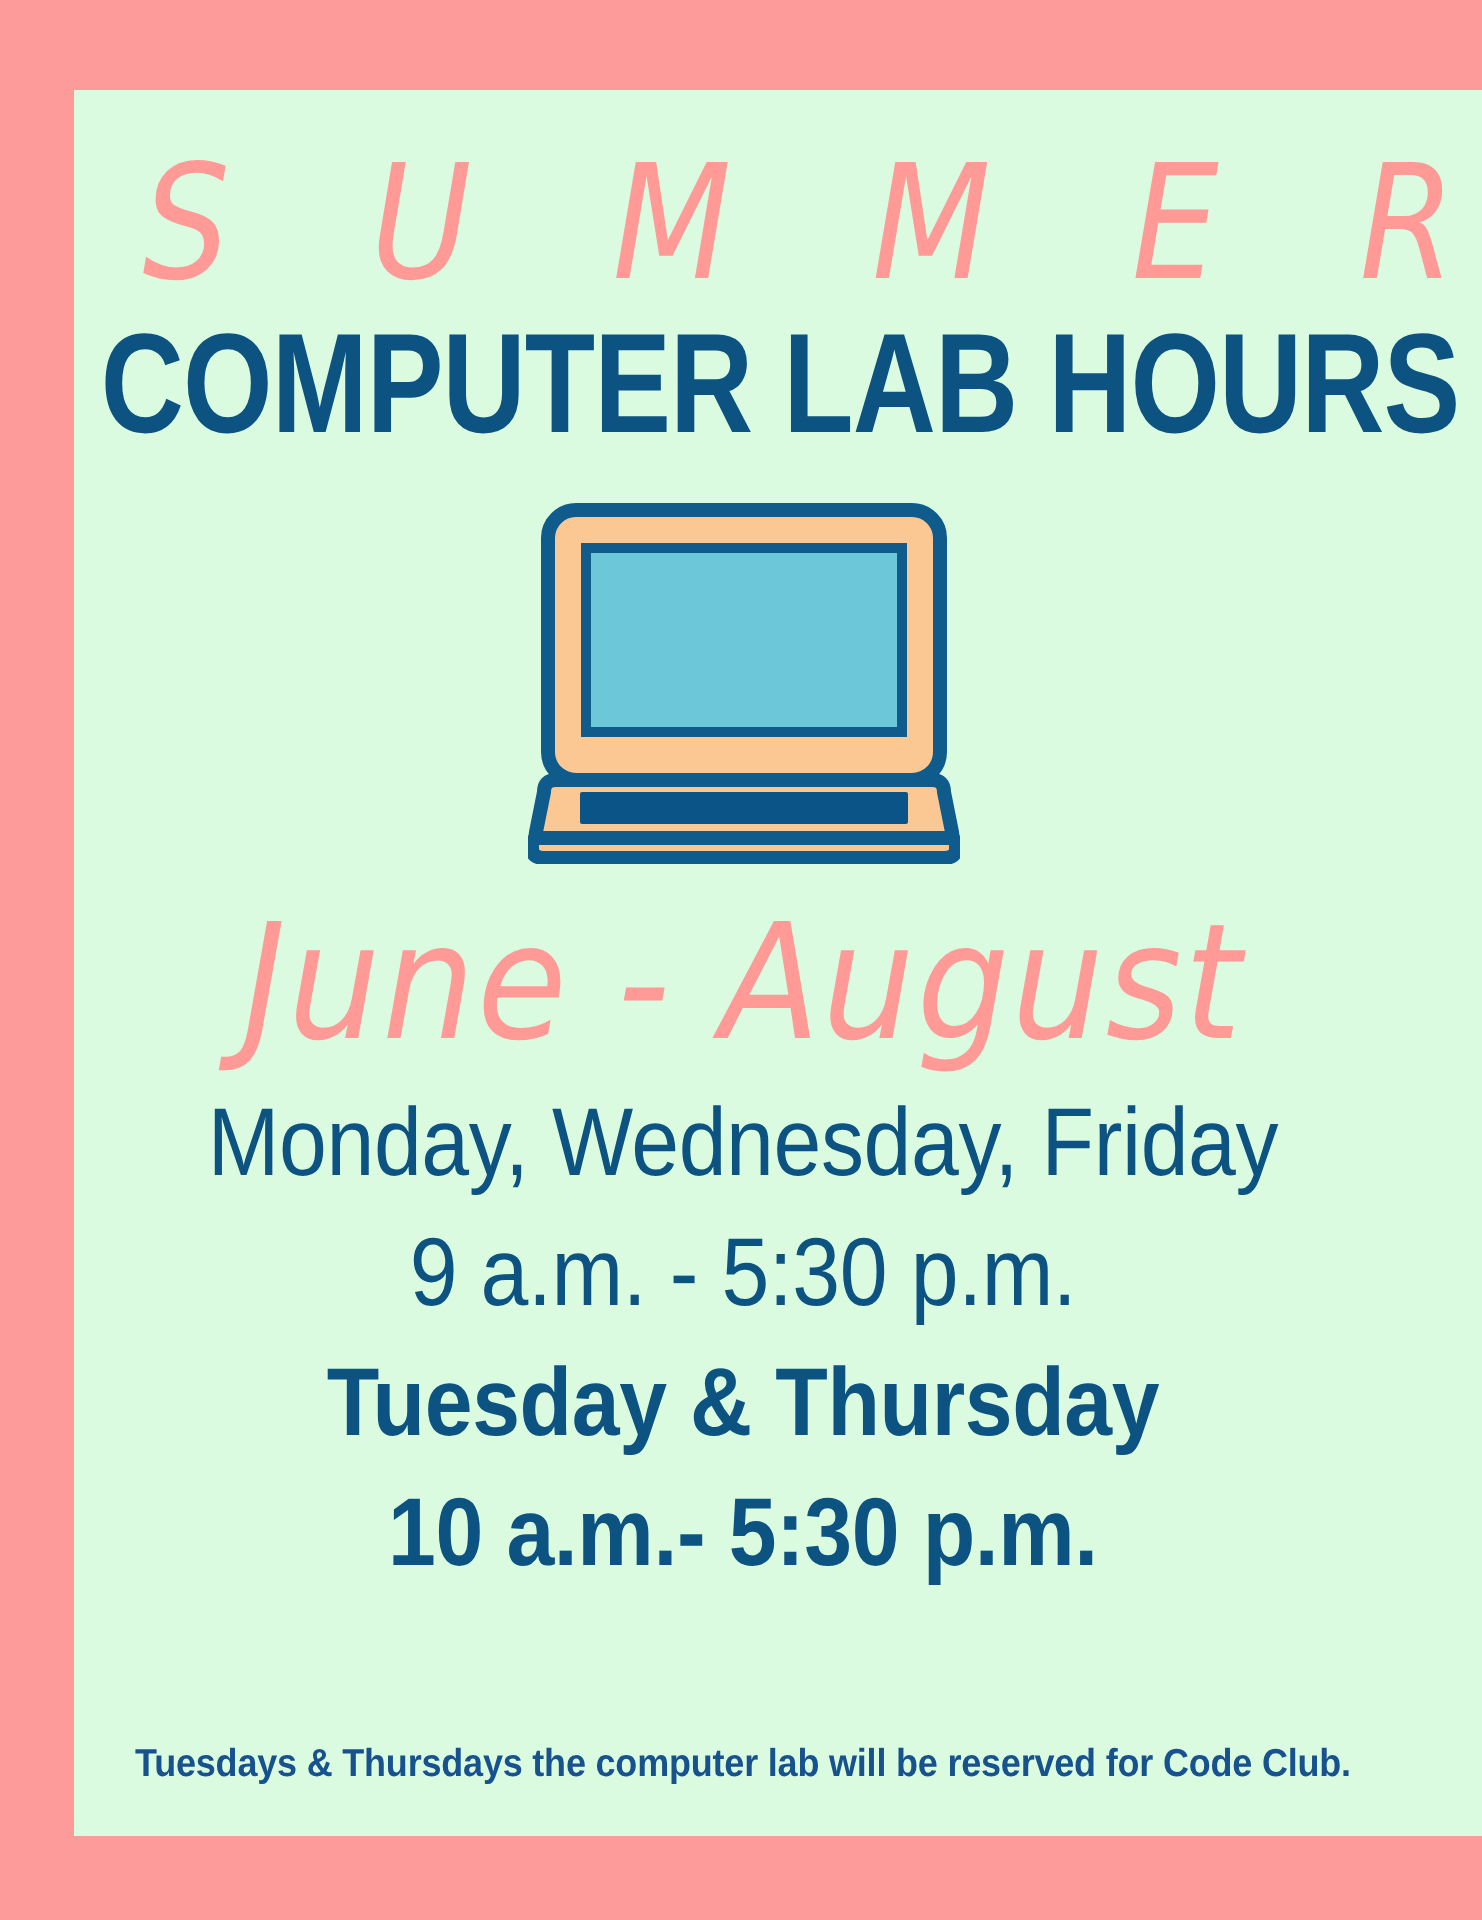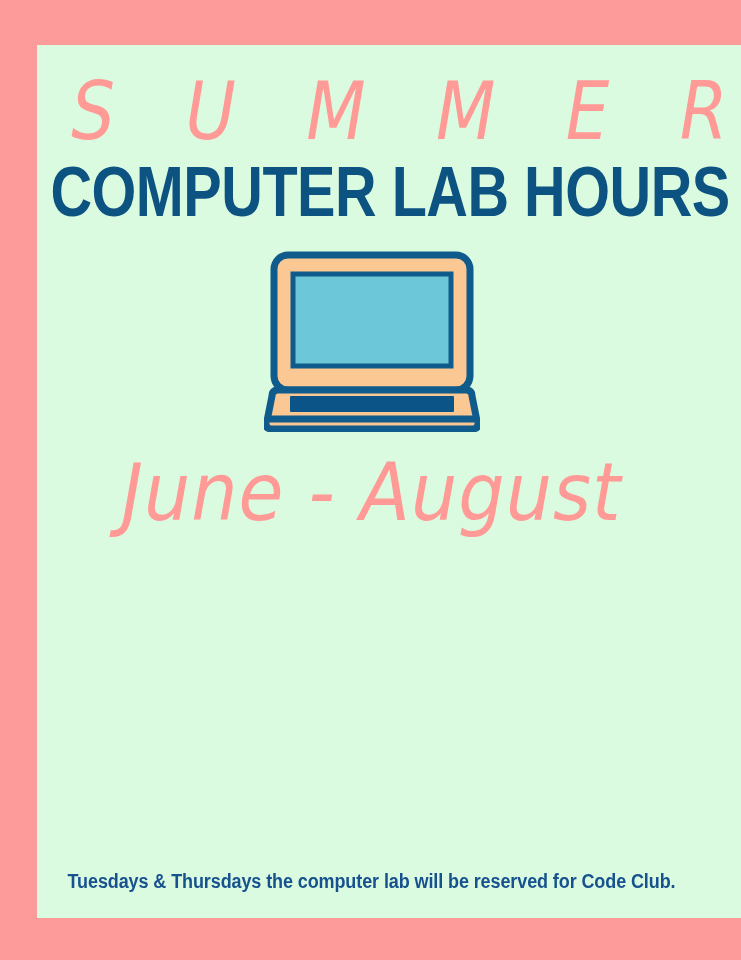--- a/index.html
+++ b/index.html
@@ -161,17 +161,23 @@
         <rect x="26" y="146" width="164" height="16" rx="1" ry="1" fill="#0b5487"></rect>
 
         <rect x="68" y="166" width="80" height="13" rx="2" ry="2" fill="#4f8fae"></rect>
 
         <path d="M5 169 L211 169 Q214 169 214 173 L214 174 Q214 179 208 179 L8 179 Q2 179 2 174 L2 173 Q2 169 5 169 Z" fill="#fbc893" stroke="#0f5c8c" stroke-width="7"></path>
       </svg>
     </div>
 
     <div id="daterange">June - August</div>
 
+    <div id="schedule">
+      <div class="sched-line regular">Monday, Wednesday, Friday</div>
+      <div class="sched-line regular">9 a.m. - 5:30 p.m.</div>
+      <div class="sched-line bold">Tuesday &amp; Thursday</div>
+      <div class="sched-line bold">10 a.m.- 5:30 p.m.</div>
+    </div>
 
     <div id="footnote">Tuesdays &amp; Thursdays the computer lab will be reserved for Code Club.</div>
 
   </div>
 </div>
 
 </body></html>

